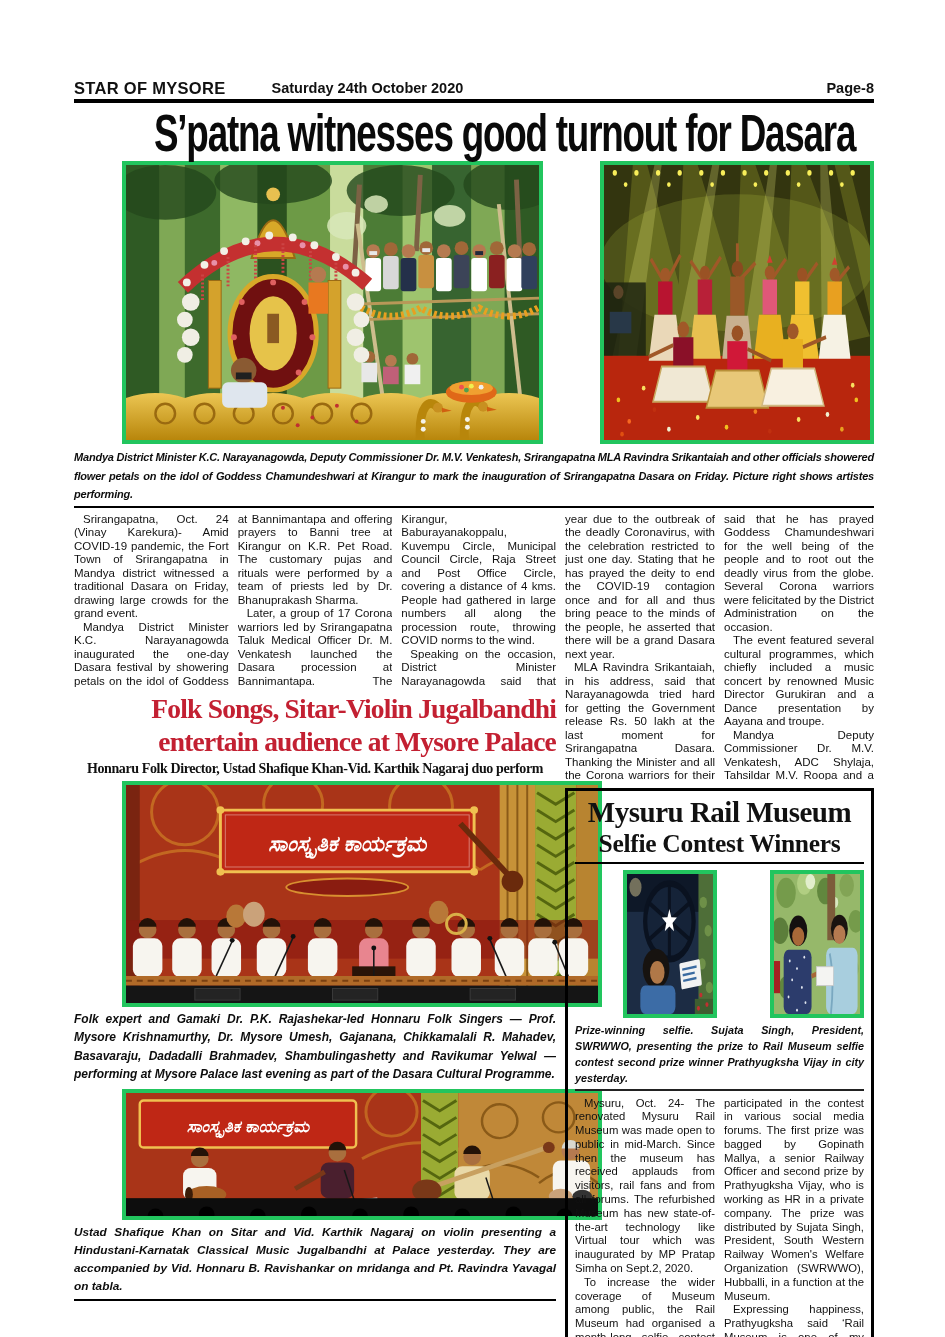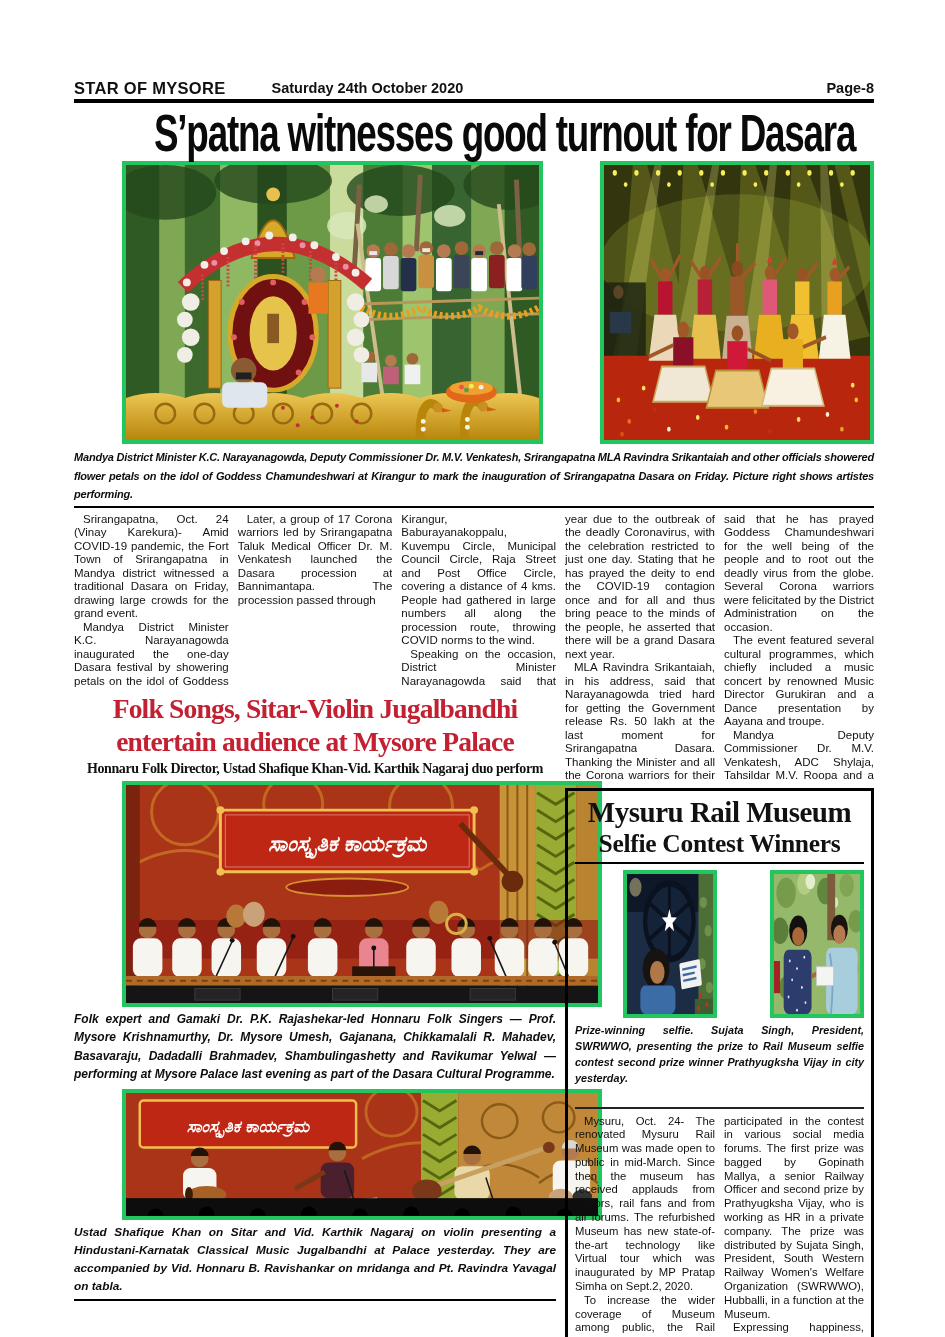--- a/index.html
+++ b/index.html
@@ -40,38 +40,38 @@
   .left-sec{width:482px;}
   .right-sec{flex:1;min-width:0;}
   .cols{display:flex;gap:9px;}
   .col{flex:1;font-size:11.5px;line-height:13.5px;text-align:justify;overflow:hidden;}
   .cols-3{height:176px;}
   .cols-2{height:267px;}
   .col p{margin:0;text-indent:9px;}
   .col p.cont{text-indent:0;}
 
   
-  .headline2{font-family:"Liberation Serif",serif;font-weight:bold;text-align:center;
+  .headline2{font-family:"Liberation Serif",serif;font-weight:bold;text-align:right;
              font-size:27.5px;line-height:33px;letter-spacing:-.8px;margin-top:3px;white-space:nowrap;}
   .subhead{font-family:"Liberation Serif",serif;font-weight:bold;text-align:center;
            font-size:14px;letter-spacing:-.4px;margin-top:3px;white-space:nowrap;}
   .photo-folk{width:480px;height:226px;margin-top:4px;}
   .photo-sitar{width:480px;height:131px;margin-top:5px;}
 
   
   .rail-box{border:3px solid #000;margin-top:8px;padding:5px 7px 6px;}
   .rail-title1{font-family:"Liberation Serif",serif;font-weight:bold;font-size:29px;
                line-height:33px;text-align:center;letter-spacing:-.5px;white-space:nowrap;}
   .rail-title2{font-family:"Liberation Serif",serif;font-weight:bold;font-size:25.5px;
                line-height:30px;text-align:center;letter-spacing:-.3px;white-space:nowrap;}
   .rail-rule{height:2px;background:#000;margin-top:3px;}
   .rail-photos{display:flex;gap:5px;margin-top:6px;}
   .rail-photo{flex:1;height:148px;}
   .rail-caption{font-size:10.8px;line-height:16px;margin-top:4px;border-bottom:2px solid #222;
-                padding-bottom:21px;}
+                padding-bottom:3px;}
   .rail-cols{display:flex;gap:9px;margin-top:6px;height:254px;}
   .rail-col{flex:1;font-size:11.3px;line-height:13.8px;text-align:justify;overflow:hidden;}
   .rail-col p{margin:0;text-indent:9px;}
   .rail-col p.cont{text-indent:0;}
 </style>
 </head>
 <body>
 
 <div class="page">
 <div class="content">
@@ -397,20 +397,21 @@
 
   <div class="main-row">
 
     <div class="left-sec">
       <div class="cols cols-3">
         <div class="col">
           <p>Srirangapatna, Oct. 24 (Vinay Karekura)- Amid COVID-19 pandemic, the Fort Town of Srirangapatna in Mandya district witnessed a traditional Dasara on Friday, drawing large crowds for the grand event.</p>
           <p>Mandya District Minister K.C. Narayanagowda inaugurated the one-day Dasara festival by showering petals on the idol of Goddess Chamundeshwari</p>
         </div>
         <div class="col">
+          <p class="cont">at Bannimantapa and offering prayers to Banni tree at Kirangur on K.R. Pet Road. The customary pujas and rituals were performed by a team of priests led by Dr. Bhanuprakash Sharma.</p>
           <p>Later, a group of 17 Corona warriors led by Srirangapatna Taluk Medical Officer Dr. M. Venkatesh launched the Dasara procession at Bannimantapa. The procession passed through</p>
         </div>
         <div class="col">
           <p class="cont">Kirangur, Baburayanakoppalu, Kuvempu Circle, Municipal Council Circle, Raja Street and Post Office Circle, covering a distance of 4 kms. People had gathered in large numbers all along the procession route, throwing COVID norms to the wind.</p>
           <p>Speaking on the occasion, District Minister Narayanagowda said that Srirangapatna Dasara was a low-key affair this</p>
         </div>
       </div>
 
       <div class="headline2" id="headline2" style="color: rgb(195, 32, 50);">
         <div>Folk Songs, Sitar-Violin Jugalbandhi</div>

